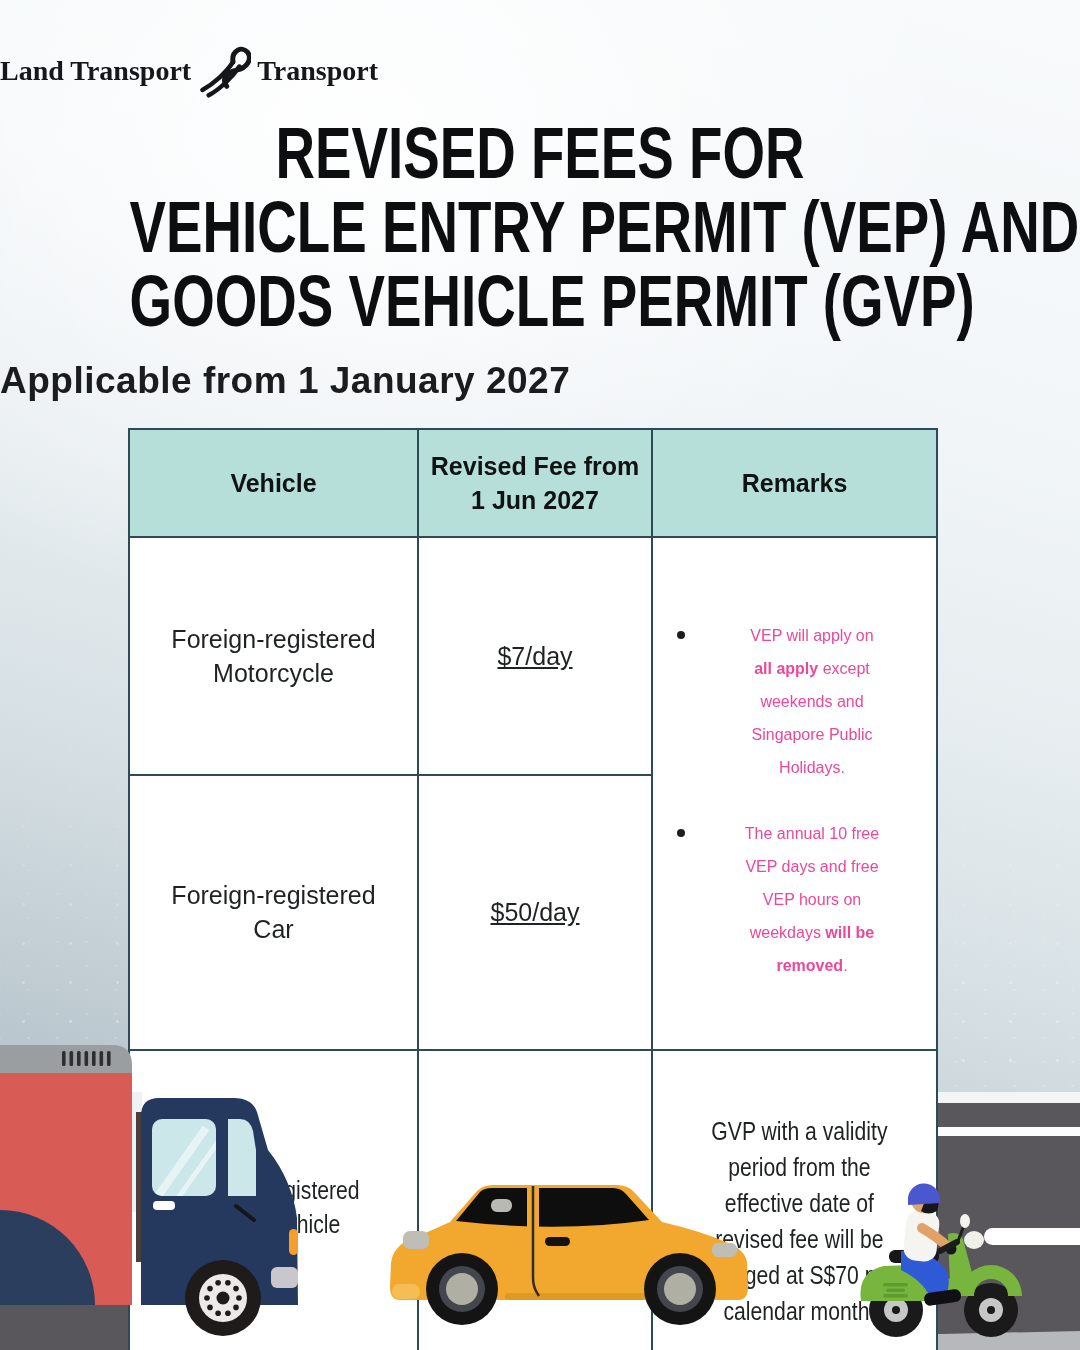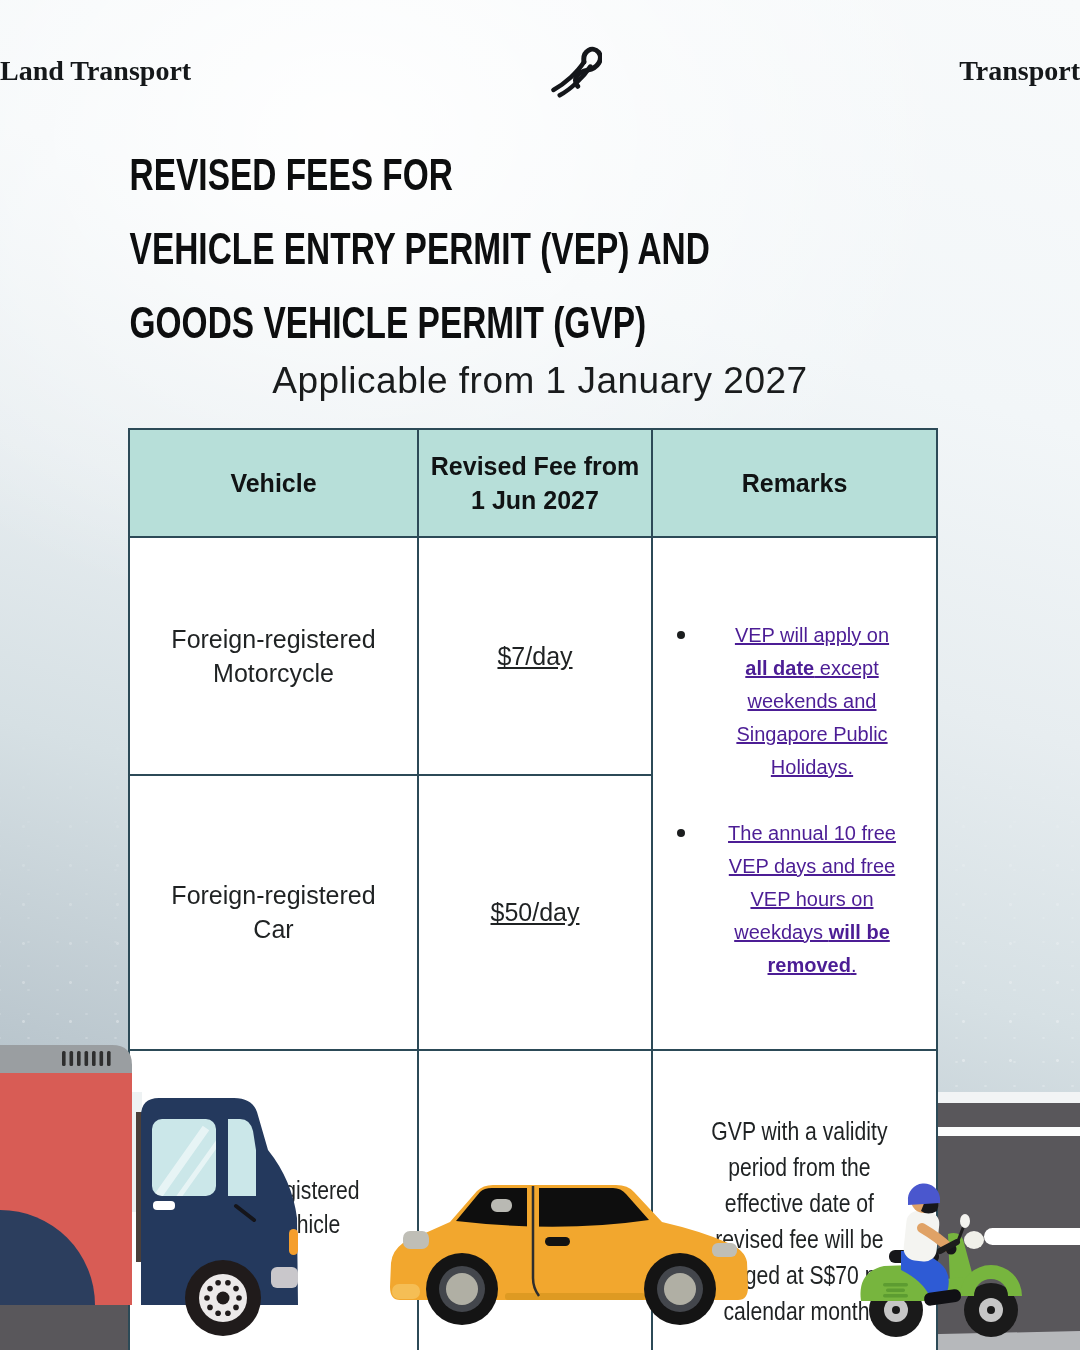--- a/index.html
+++ b/index.html
@@ -15,49 +15,49 @@
     background-image:
       radial-gradient(rgba(255,255,255,.65) 1.3px, transparent 1.9px),
       radial-gradient(rgba(255,255,255,.4) 1px, transparent 1.5px);
     background-size:47px 39px, 29px 24px;
     background-position:0 0, 14px 9px;
     -webkit-mask-image:linear-gradient(to bottom, transparent 0%, #000 55%);
     mask-image:linear-gradient(to bottom, transparent 0%, #000 55%);
   }
   .logo-row{
     position:absolute;top:44px;left:0;width:100%;
-    display:flex;justify-content:space-between;align-items:center;gap:4px;
+    display:flex;justify-content:flex-start;align-items:center;gap:4px;
     font-family:"Liberation Serif","DejaVu Serif",serif;
     font-size:28px;font-weight:600;color:#15181a;z-index:2;
   }
   .logo-row svg{margin:0 2px;}
-  .title{position:absolute;top:116px;left:0;width:100%;z-index:2;
-    font-weight:700;font-size:44px;line-height:74px;color:#0d0e0f;letter-spacing:0;margin-top:22px;}
+  .title{position:absolute;top:116px;left:0;width:100%;text-align:center;z-index:2;
+    font-weight:700;font-size:72px;line-height:74px;color:#0d0e0f;letter-spacing:0;}
   .title-line{transform:scaleX(.76);white-space:nowrap;}
-  .subtitle{position:absolute;top:360px;left:0;width:100%;text-align:center;z-index:2;
-    font-size:37px;font-weight:400;color:#1a1c1d;letter-spacing:.5px;}
+  .subtitle{position:absolute;top:360px;left:0;width:100%;z-index:2;
+    font-size:37px;font-weight:700;color:#1a1c1d;letter-spacing:.5px;}
   table.fees{
     position:absolute;left:128px;top:428px;width:808px;z-index:2;
     border-collapse:collapse;table-layout:fixed;
   }
   table.fees th,table.fees td{border:2px solid #2C4A57;}
   table.fees thead th{
     height:104px;background:#B7DFD9;font-size:25px;font-weight:700;color:#101314;
     text-align:center;vertical-align:middle;white-space:pre-line;line-height:34px;
   }
   table.fees tbody td{
     background:#ffffff;text-align:center;vertical-align:middle;
     font-size:25px;color:#1f2223;white-space:pre-line;line-height:34px;
   }
   tr.r1 td{height:159px;}
   tr.r2 td{height:185px;}
   tr.r3 td{height:214px;}
   td.fee{font-size:28px;text-decoration:underline;}
   td.remarks{ text-align:left;vertical-align:top;padding:14px 10px 0 20px; }
-  ul.bullets{list-style:none;margin:0;padding:0;font-size:20px;line-height:33px;color:#4c1d95;text-decoration:underline;}
+  ul.bullets{list-style:none;margin:0;padding:0;font-size:16px;line-height:33px;color:#ec4899;}
   ul.bullets li{position:relative;padding-left:25px;white-space:pre-line;}
   ul.bullets li::before{content:"";position:absolute;left:4px;top:12px;width:8px;height:8px;
     border-radius:50%;background:#1b1d1e;}
   td.gvp{text-align:left;vertical-align:top;padding:28px 6px 0 16px;}
   .cx-left{width:118%;transform:scaleX(.847);transform-origin:0 0;
     font-size:25px;line-height:36px;white-space:pre-line;}
   .cx-center{display:block;width:118%;margin-left:-9%;transform:scaleX(.847);
     transform-origin:50% 50%;white-space:pre-line;}
   .cx-inline{display:inline-block;transform:scaleX(.85);}
   svg.road-layer,svg.vehicle-layer{position:absolute;left:0;top:1000px;width:1080px;height:350px;display:block;}
@@ -117,21 +117,21 @@
       </tr>
     </thead>
     <tbody>
       <tr class="r1">
         <td>Foreign-registered
 Motorcycle</td>
         <td class="fee">$7/day</td>
         <td class="remarks" rowspan="2">
           <ul class="bullets">
             <li><span>VEP will apply on
-</span><span style="font-weight: 700;">all date</span><span> except
+</span><span style="font-weight: 700;">all apply</span><span> except
 weekends and
 Singapore Public
 Holidays.</span></li>
             <li><span>The annual 10 free
 VEP days and free
 VEP hours on
 weekdays </span><span style="font-weight: 700;">will be
 removed</span><span>.</span></li>
           </ul>
         </td>

